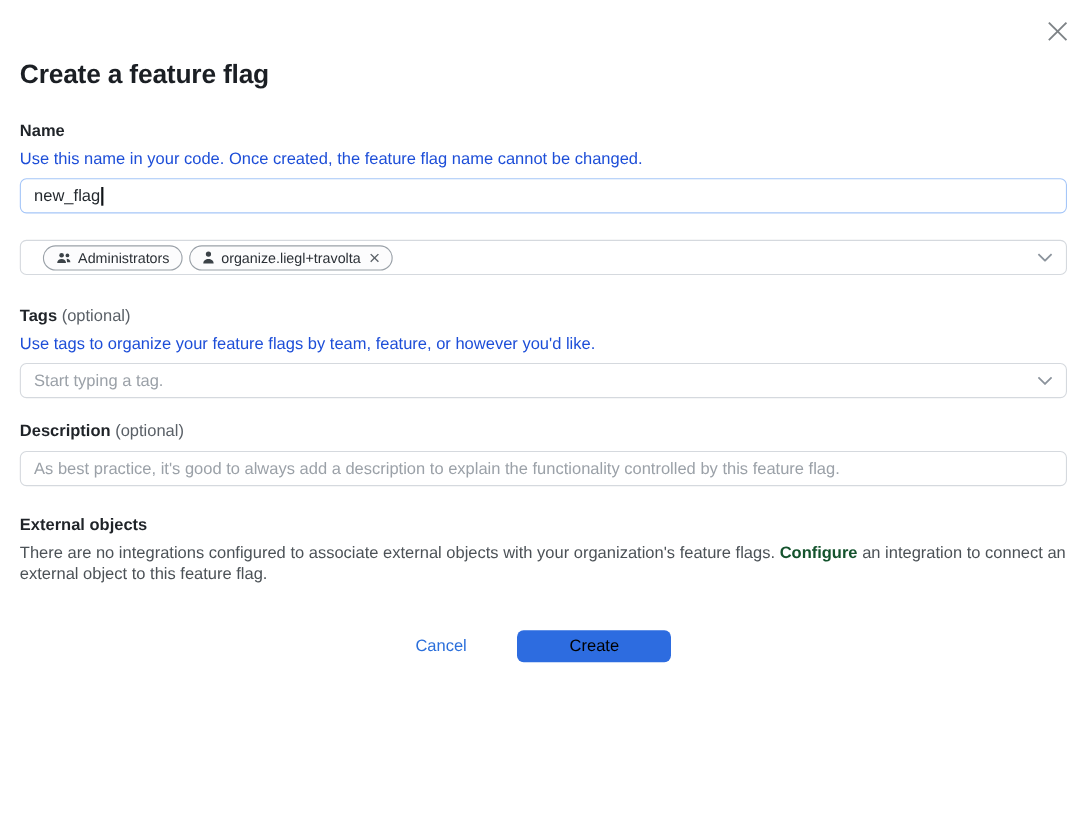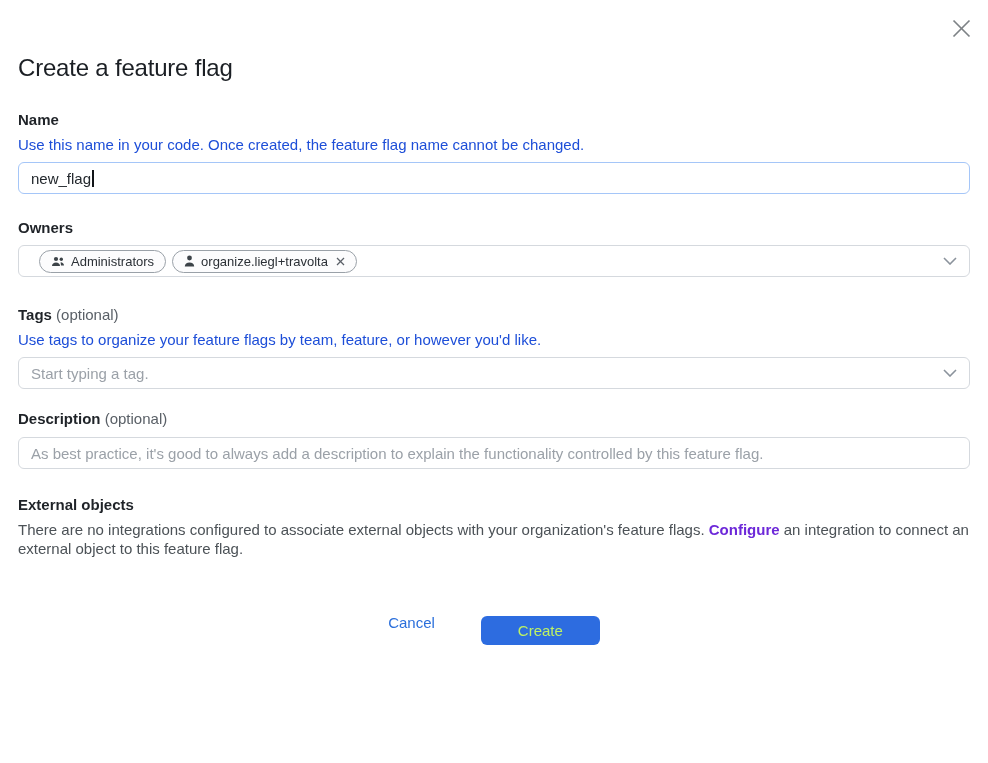--- a/index.html
+++ b/index.html
@@ -19,21 +19,21 @@
     position: absolute;
     top: 14px; right: 13px;
     width: 28px; height: 28px;
     background: none; border: none;
     cursor: pointer;
     display: flex; align-items: center; justify-content: center;
   }
   h1.title {
     padding-top: 54px;
     font-size: 24px;
-    font-weight: 400;
+    font-weight: 700;
     letter-spacing: -0.2px;
     color: #1b1f24;
     line-height: 27px;
   }
   .section { margin-top: 24px; }
   .section.first { margin-top: 29px; }
   .label {
     font-size: 15px;
     font-weight: 700;
     color: #1f2328;
@@ -98,50 +98,50 @@
     display: inline-flex;
   }
   .ext-text {
     margin-top: 6px;
     font-size: 15px;
     color: #4c5257;
     line-height: 19px;
     max-width: 952px;
   }
   .ext-text .cfg-link {
-    color: #6d28d9;
+    color: #14532d;
     font-weight: 700;
     text-decoration: none;
     cursor: pointer;
   }
   .footer {
     margin-top: 42px;
     width: 952px;
     display: flex;
     justify-content: center;
     align-items: center;
     gap: 46px;
   }
   .cancel-btn {
     background: none; border: none;
     font-family: inherit;
     font-size: 15px;
     color: #2b6fdb;
     cursor: pointer;
   }
   .create-btn {
-    width: 119px; height: 29px;
+    width: 140px; height: 29px;
     background: #2d6ce0;
-    color: #bef264;
+    color: #000000;
     border: none;
     border-radius: 6px;
     font-family: inherit;
     font-size: 15px;
     cursor: pointer;
-    display: flex; align-items: center; justify-content: center; margin-top: 16px;
+    display: flex; align-items: center; justify-content: center;
   }
 </style>
 </head>
 <body>
 
 <div class="modal">
 
   <button class="close-btn">
     <span style="display:inline-flex">
       <svg width="21" height="21" viewBox="0 0 21 21">
@@ -157,21 +157,20 @@
     <div class="label">Name</div>
     <div class="help">Use this name in your code. Once created, the feature flag name cannot be changed.</div>
     <div class="field focused">
       <span>new_flag</span>
         <span class="caret"></span>
     </div>
   </div>
 
 
   <div class="section">
-    <div class="label">Owners</div>
     <div class="field chips-row">
       <span class="chip">
         <span style="display:inline-flex">
           <svg width="14" height="11" viewBox="0 0 14 11" fill="#3c4348">
             <circle cx="5" cy="3" r="2.1"></circle>
             <path d="M1 10c0-2.3 1.8-3.6 4-3.6S9 7.7 9 10z"></path>
             <circle cx="10.3" cy="3.2" r="1.7"></circle>
             <path d="M9.6 6.3c1.9.1 3.4 1.3 3.4 3.2h-3z"></path>
           </svg>
         </span>

